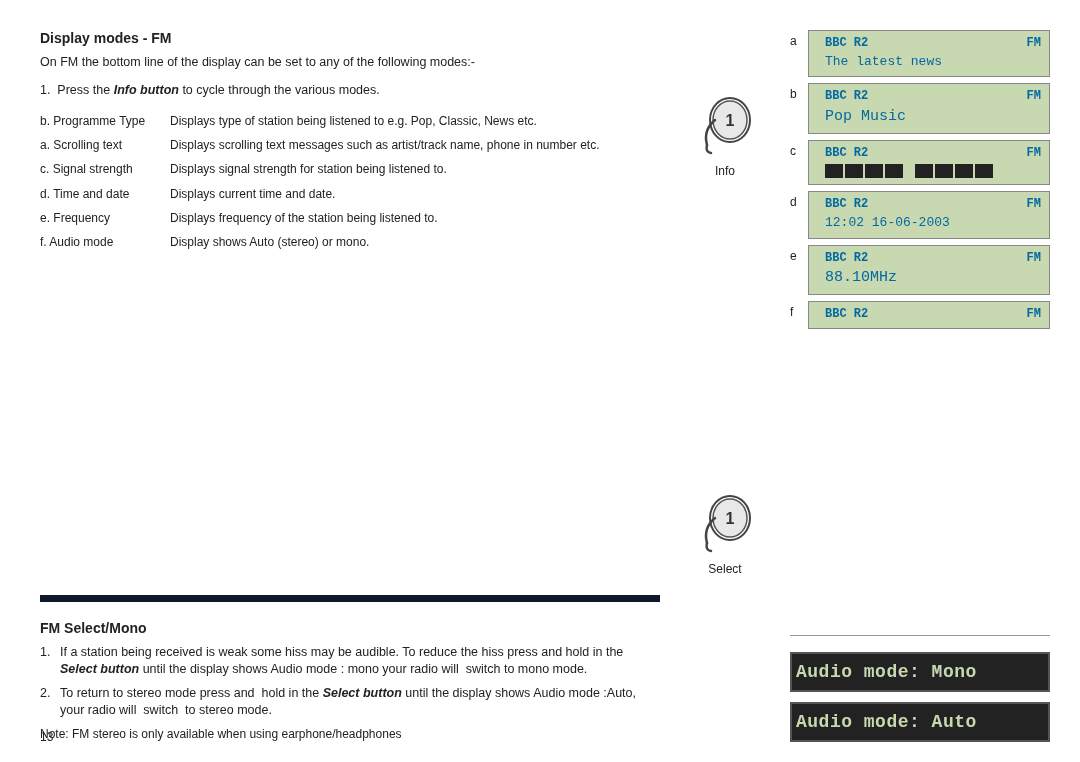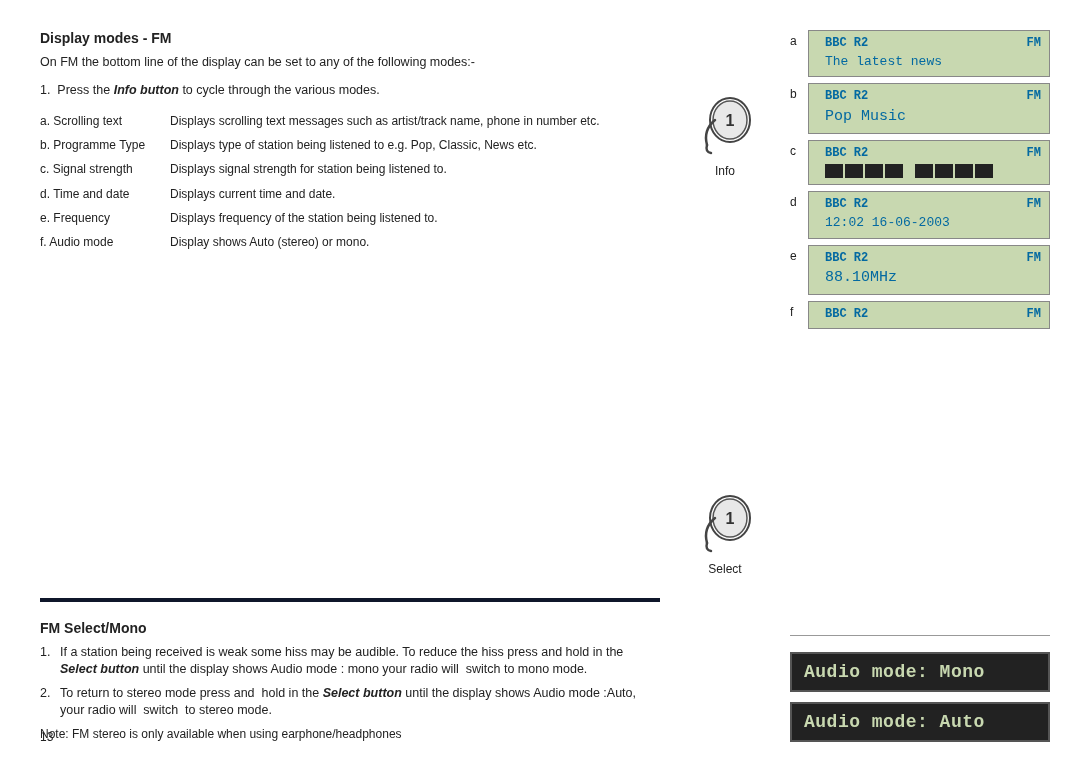--- a/index.html
+++ b/index.html
@@ -26,21 +26,21 @@
     .left-col {
       flex: 1;
       display: flex;
       flex-direction: column;
       gap: 0;
     }
 
     
     .section-top {
       flex: 1;
-      border-bottom: 4px solid #0f172a;
+      border-bottom: 7px solid #0f172a;
     }
 
     .section-title {
       font-weight: bold;
       font-size: 14px;
       margin-bottom: 8px;
     }
 
     .section-intro {
       font-size: 12.5px;
@@ -213,21 +213,21 @@
     }
 
     .signal-gap {
       width: 8px;
     }
 
     
     .lcd-large {
       background: #222;
       border: 2px solid #555;
-      padding: 8px 12px;
+      padding: 8px 4px;
       font-family: 'Courier New', Courier, monospace;
       color: #c8d8b0;
       font-size: 18px;
       font-weight: bold;
       letter-spacing: 0.5px;
     }
   </style>
 </head>
 <body>
 
@@ -241,26 +241,26 @@
 
       <div class="step-list">
         <div style="font-size:12.5px; margin-bottom:10px; line-height:1.4;">
           1.&nbsp;&nbsp;Press the <span class="bold-italic">Info button</span> to cycle through the various modes.
         </div>
       </div>
 
       <table class="mode-table">
         <tbody id="modes-tbody">
         <tr>
+    <td>b. Programme Type</td>
+    <td>Displays type of station being listened to e.g. Pop, Classic, News etc.</td>
+  </tr>
+            <tr>
     <td>a. Scrolling text</td>
     <td>Displays scrolling text messages such as artist/track name, phone in number etc.</td>
-  </tr>
-            <tr>
-    <td>b. Programme Type</td>
-    <td>Displays type of station being listened to e.g. Pop, Classic, News etc.</td>
   </tr>
             <tr>
     <td>c. Signal strength</td>
     <td>Displays signal strength for station being listened to.</td>
   </tr>
             <tr>
     <td>d. Time and date</td>
     <td>Displays current time and date.</td>
   </tr>
             <tr>

